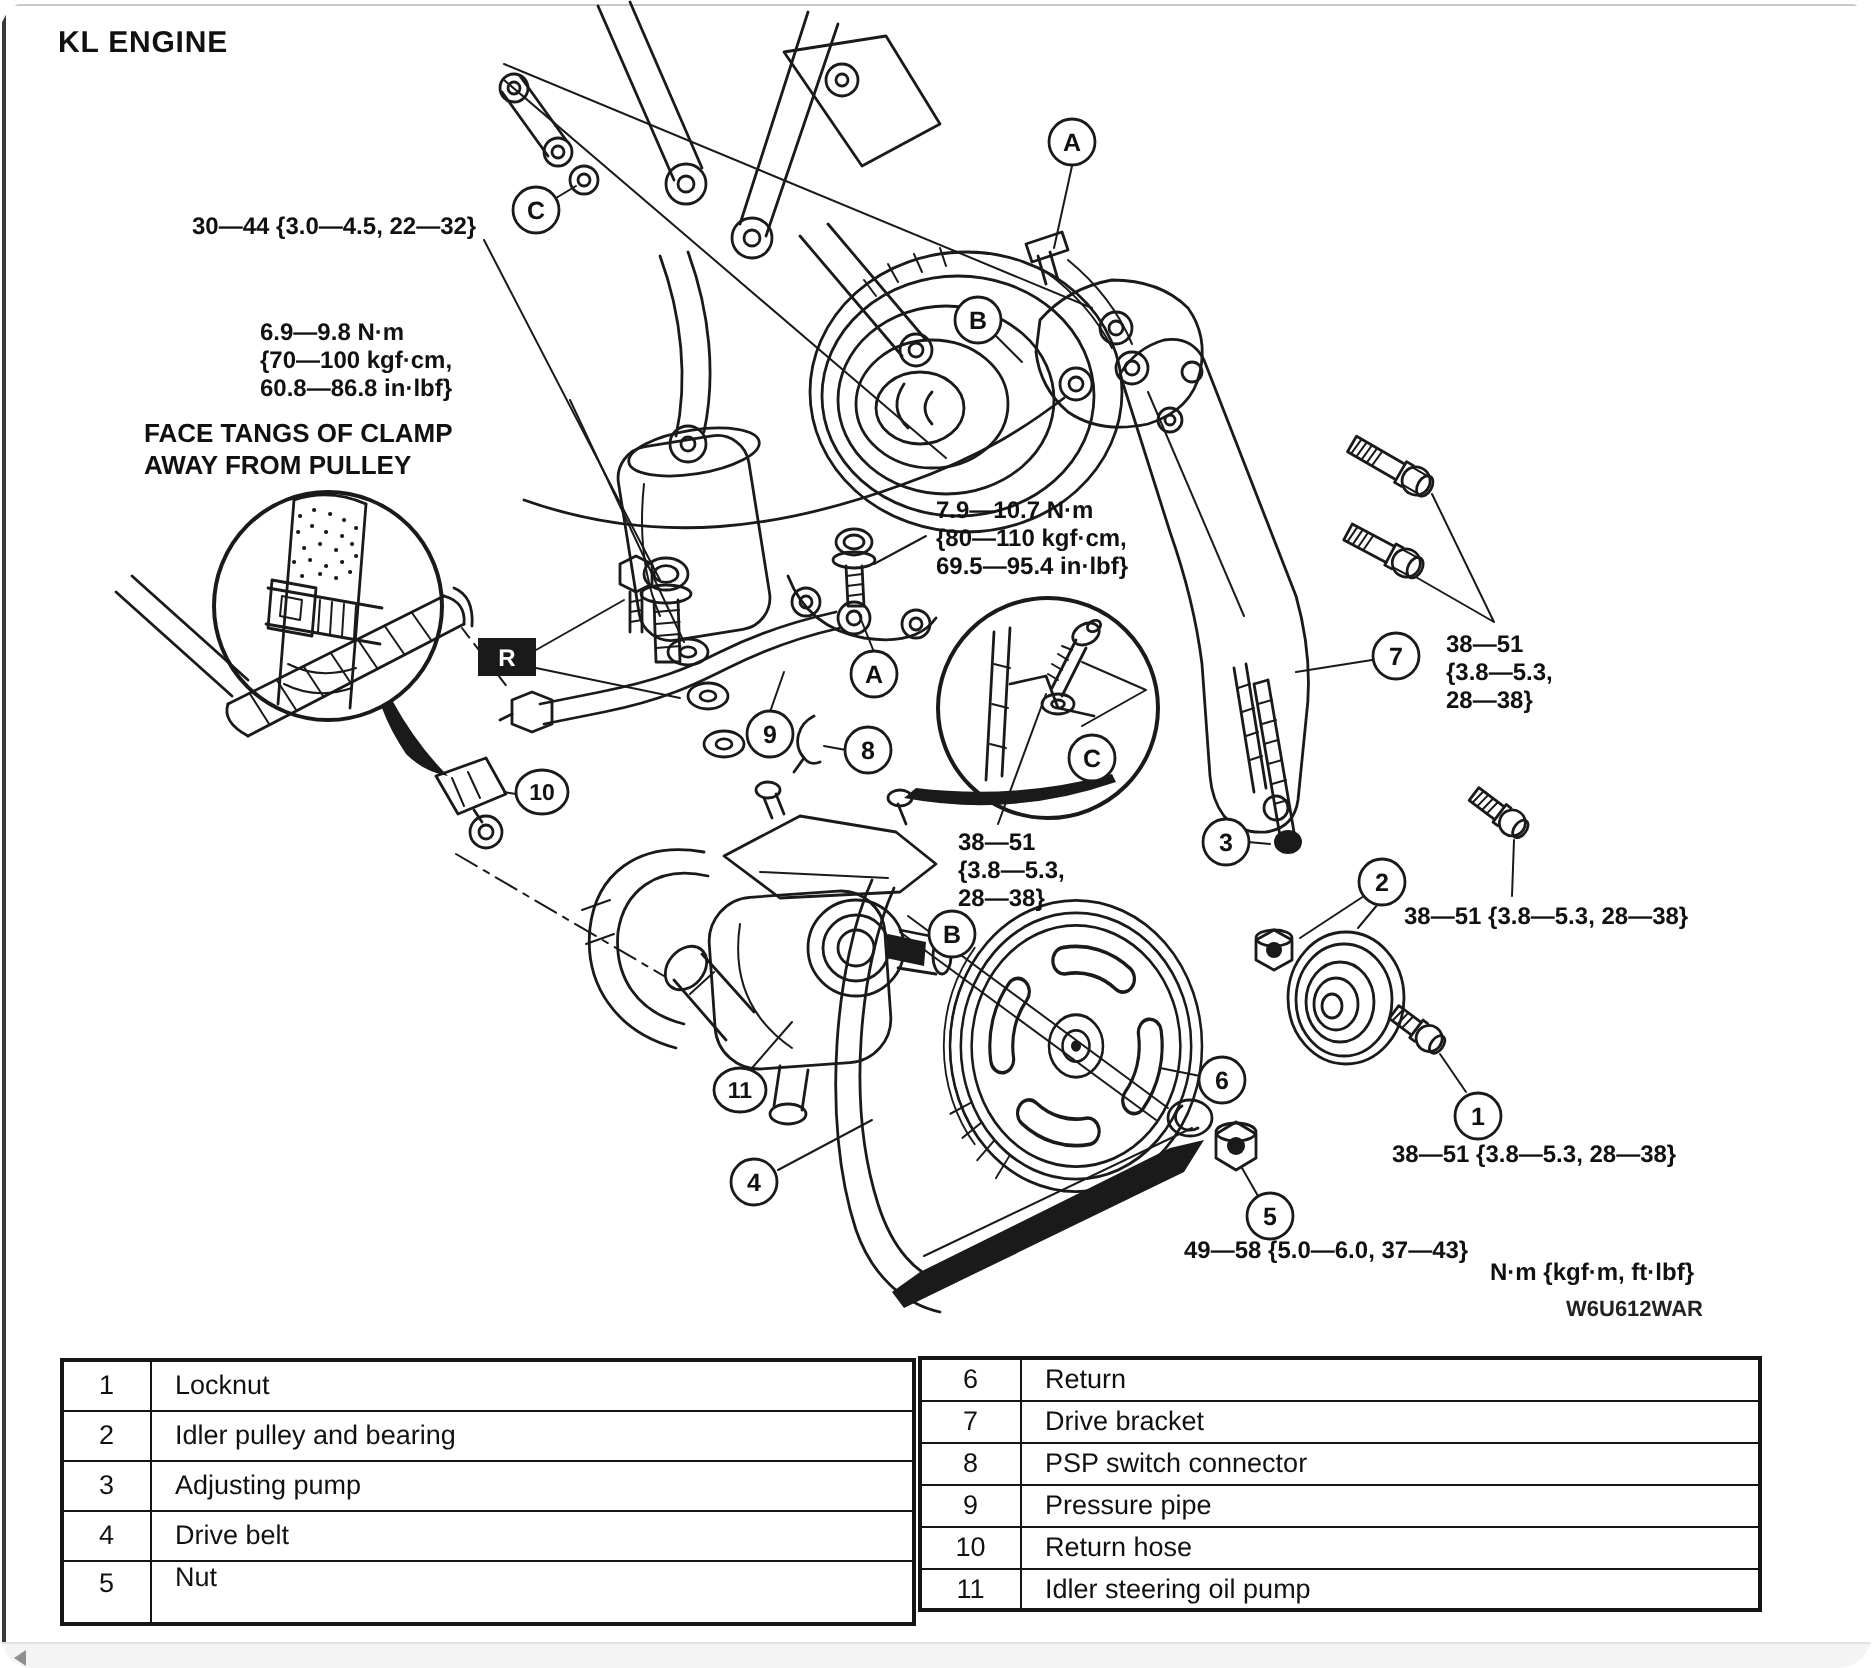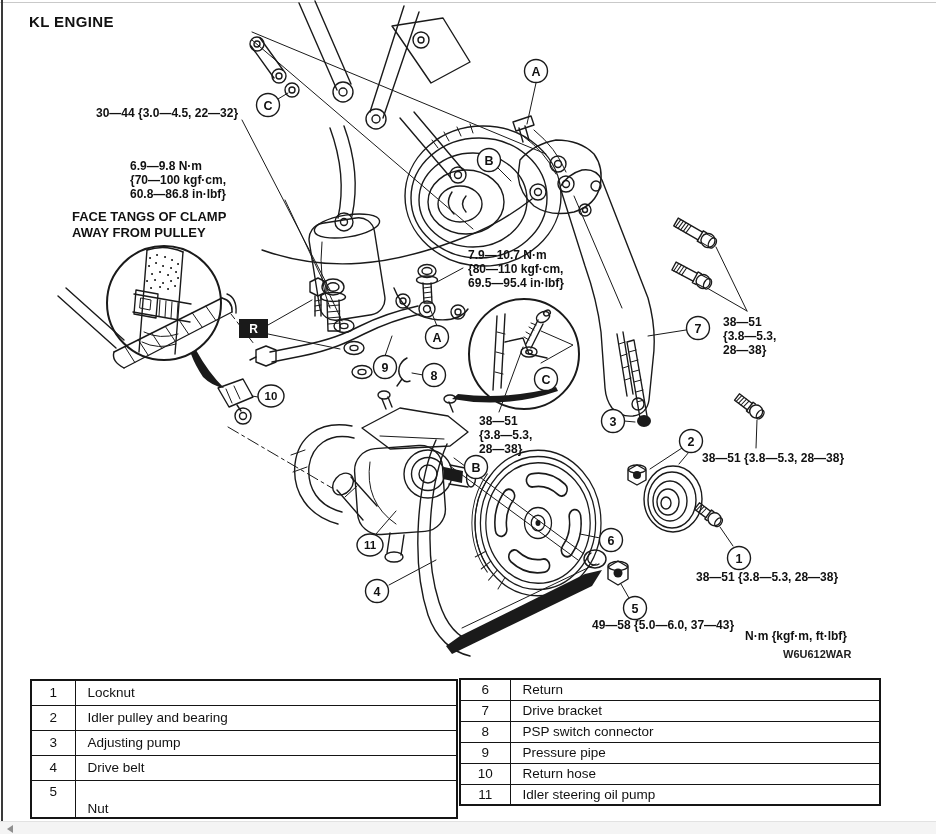--- a/index.html
+++ b/index.html
@@ -1,17 +1,17 @@
 <!DOCTYPE html>
 <html><head>
 <meta charset="utf-8">
 <style>
   html,body{margin:0;padding:0;background:#fff;}
   .page{position:relative;width:936px;height:834px;background:#fff;overflow:hidden;
-        font-family:"Liberation Sans",sans-serif;color:#111;}
+        font-family:"Liberation Sans",sans-serif;color:#111;border-radius:17px;}
   .page-top-hairline{position:absolute;left:0;top:2px;width:936px;height:1px;background:#c9c9c9;}
   .page-left-edge{position:absolute;left:1px;top:0;width:2px;height:821px;background:#3a3a3a;}
   .page-title{position:absolute;left:29px;top:13px;font-size:15px;font-weight:bold;letter-spacing:.4px;}
   svg text{font-family:"Liberation Sans",sans-serif;fill:#111;}
   .ln{fill:none;stroke:#1a1a1a;stroke-width:1.4;stroke-linecap:round;stroke-linejoin:round;}
   .thin{stroke-width:1;}
   .thk{stroke-width:2;}
   .blk{fill:#1a1a1a;stroke:none;}
   .wht{fill:#fff;}
   .dots{fill:none;stroke:#1a1a1a;stroke-width:2;stroke-linecap:round;}
@@ -464,21 +464,21 @@
       <tr style="height:25px">
         <td class="num">3</td>
         <td>Adjusting pump</td>
         </tr>
       <tr style="height:25px">
         <td class="num">4</td>
         <td>Drive belt</td>
         </tr>
       <tr style="height:32px">
         <td class="num" style="vertical-align:top;padding-top:3px">5</td>
-        <td style="vertical-align:top;padding-top:20px">Nut</td>
+        <td style="vertical-align:top;padding-top:0">Nut</td>
         </tr>
     </tbody>
   </table>
 
   <table class="tbl" style="left:459px;top:678px;width:422px;">
     <colgroup>
         <col style="width:50px">
         <col>
       </colgroup>
     <tbody>

